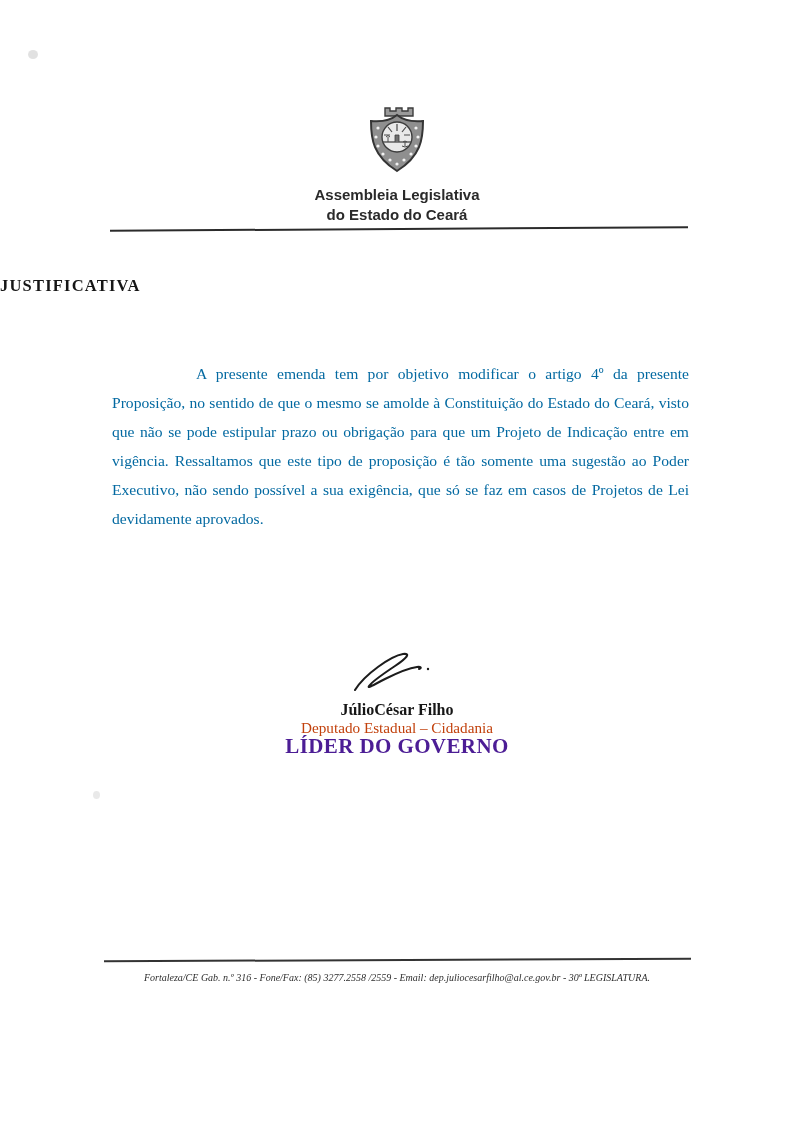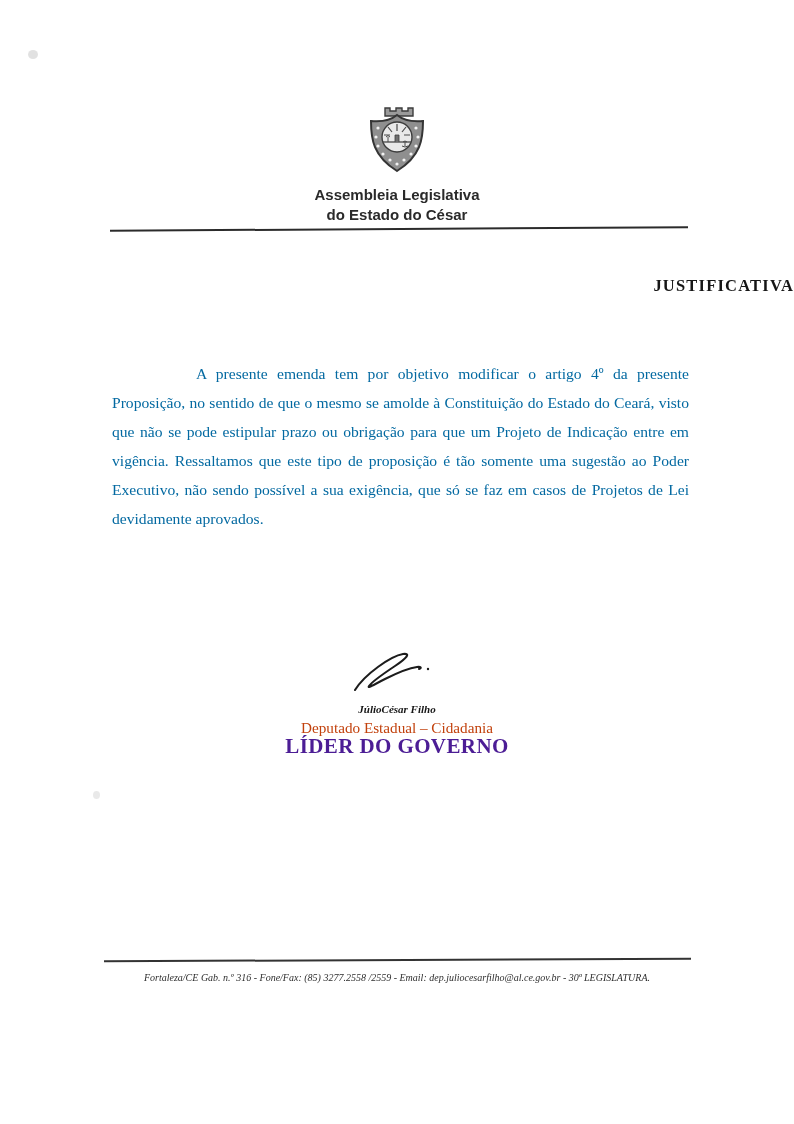--- a/index.html
+++ b/index.html
@@ -26,21 +26,21 @@
     margin-top:3px;
   }
   .rule-top{
     position:absolute;top:228px;left:110px;width:578px;height:2px;
     background:#2b2b2b;
     transform:rotate(-0.35deg);
   }
   
   .doc-title{
     position:absolute;top:276px;left:0;width:100%;
-    text-align:right;
+    text-align:left;
     font-weight:bold;font-size:16.5px;
     letter-spacing:1.2px;
     color:#161616;
   }
   
   .body-text{
     position:absolute;left:112px;width:577px;
     font-size:15.6px;line-height:29px;
     text-align:justify;
     color:#0369a1;
@@ -55,21 +55,21 @@
     text-align:justify;
     text-indent:26px;
     color:#161616;
   }
   
   .sig-block{
     position:absolute;top:650px;left:7px;width:780px;
     text-align:center;
   }
   .sig-stroke{display:inline-block;line-height:0;margin-bottom:4px;}
-  .sig-name{font-weight:bold;font-size:11px;line-height:19px;color:#161616;font-style:italic;}
+  .sig-name{font-weight:bold;font-size:16px;line-height:19px;color:#161616;}
   .sig-role{font-size:15.2px;line-height:18px;color:#c2410c;}
   .sig-pos{font-weight:bold;font-size:21px;line-height:19px;letter-spacing:.4px;color:#4c1d95;}
   
   .rule-bottom{
     position:absolute;top:959px;left:104px;width:587px;height:2px;
     background:#333;
     transform:rotate(-0.25deg);
   }
   .footer{
     position:absolute;top:971px;left:50px;width:694px;
@@ -116,21 +116,21 @@
             <circle cx="39" cy="60" r="1.6"></circle>
           <circle cx="46" cy="56" r="1.6"></circle>
             <circle cx="53" cy="50" r="1.6"></circle>
             <circle cx="58" cy="42" r="1.6"></circle>
           <circle cx="60" cy="33" r="1.6"></circle>
             <circle cx="58" cy="24" r="1.6"></circle>
         </g>
       </svg>
     </span>
     <div class="org">Assembleia Legislativa</div>
-    <div class="org">do Estado do César</div>
+    <div class="org">do Estado do Ceará</div>
   </div>
 
   <div class="rule-top"></div>
 
   <div class="doc-title">JUSTIFICATIVA</div>
 
   <p class="body-text p1">A presente emenda tem por objetivo modificar o artigo 4º da presente Proposição, no sentido de que o mesmo se amolde à Constituição do Estado do Ceará, visto que não se pode estipular prazo ou obrigação para que um Projeto de Indicação entre em vigência. Ressaltamos que este tipo de proposição é tão somente uma sugestão ao Poder Executivo, não sendo possível a sua exigência, que só se faz em casos de Projetos de Lei devidamente aprovados.</p>
 
   <div class="sig-block">
     <span class="sig-stroke">

